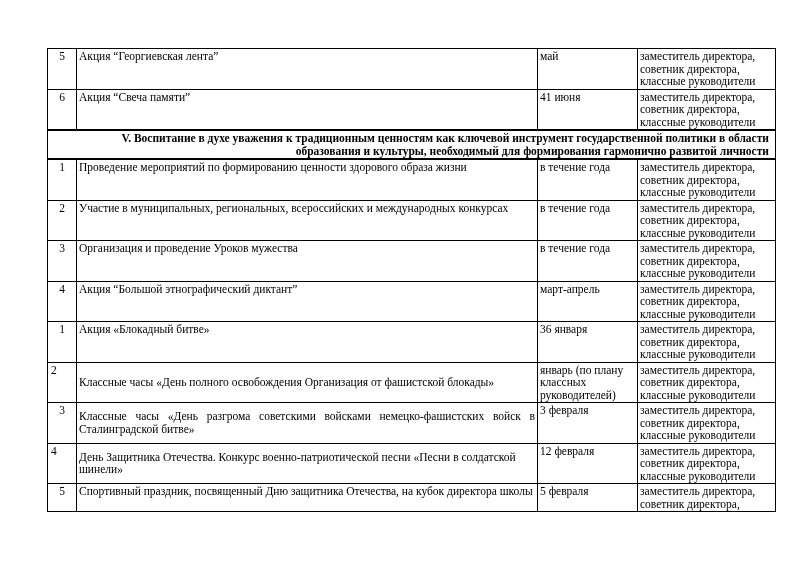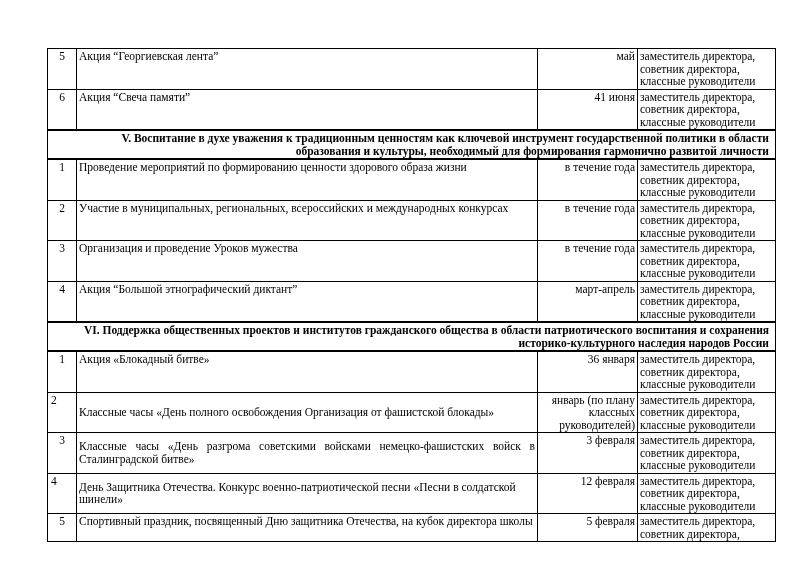--- a/index.html
+++ b/index.html
@@ -28,21 +28,21 @@
     font-size: 11.5px;
     line-height: 12.5px;
     padding: 1px 2px;
     overflow: hidden;
   }
   td.num { text-align: center; padding: 1px 0; }
   td.num.align-left { text-align: left; padding-left: 3px; }
   td.event { padding: 1px 3px 1px 8px; }
   td.event.valign-middle { vertical-align: middle; }
   td.event.justify { text-align: justify; }
-  td.date { text-align: right; padding: 1px 2px; }
+  td.date { text-align: left; padding: 1px 2px; }
   td.resp { padding: 1px 2px 1px 6px; }
   tr.section td {
     font-weight: bold;
     text-align: right;
     padding: 1px 6px;
     border-top-width: 2px;
     border-bottom-width: 2px;
   }
 </style>
 </head>
@@ -89,23 +89,20 @@
           <td class="event">Организация и проведение Уроков мужества</td>
           <td class="date">в течение года</td>
           <td class="resp">заместитель директора, советник директора, классные руководители</td>
         </tr>
         <tr>
           <td class="num">4</td>
           <td class="event">Акция “Большой этнографический диктант”</td>
           <td class="date">март-апрель</td>
           <td class="resp">заместитель директора, советник директора, классные руководители</td>
         </tr>
-        <tr class="section">
-          <td colspan="4">VI. Поддержка общественных проектов и институтов гражданского общества в области патриотического воспитания и сохранения историко-культурного наследия народов России</td>
-        </tr>
         <tr>
           <td class="num">1</td>
           <td class="event">Акция «Блокадный битве»</td>
           <td class="date">36 января</td>
           <td class="resp">заместитель директора, советник директора, классные руководители</td>
         </tr>
         <tr>
           <td class="num align-left">2</td>
           <td class="event valign-middle">Классные часы «День полного освобождения Организация от фашистской блокады»</td>
           <td class="date">январь (по плану классных руководителей)</td>

